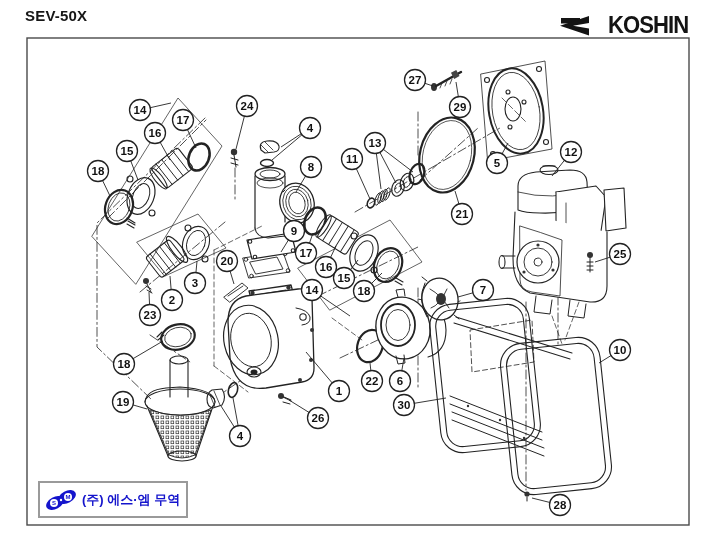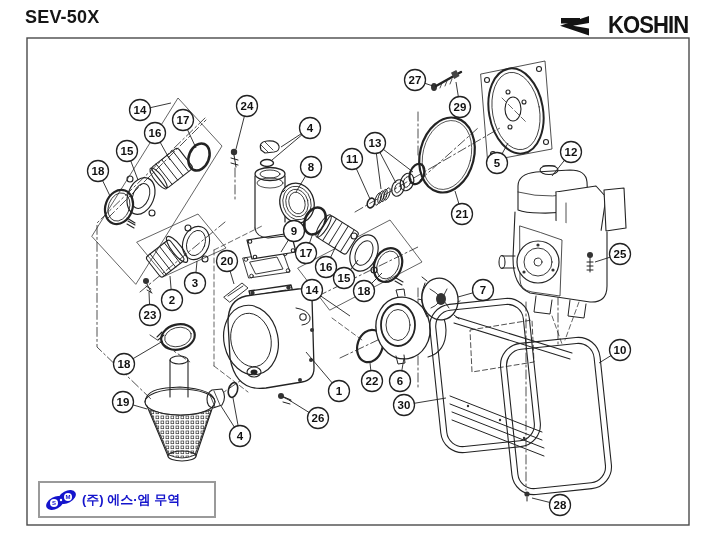--- a/index.html
+++ b/index.html
@@ -1,32 +1,32 @@
 <!DOCTYPE html>
 <html><head>
 <meta charset="utf-8">
 <style>
   html,body{margin:0;padding:0;background:#fff;}
   body{
     width:707px;height:534px;position:relative;overflow:hidden;
     font-family:"Liberation Sans",sans-serif;color:#111;
   }
   .title{
-    position:absolute;left:25px;top:7px;font-size:18px;font-weight:bold;
+    position:absolute;left:25px;top:7px;font-size:15px;font-weight:bold;
     letter-spacing:.2px;color:#161616;
   }
   .brand{
     position:absolute;right:16px;top:12px;display:flex;align-items:center;gap:18px;
   }
   .brand .word{
     font-size:23px;font-weight:bold;letter-spacing:-1px;color:#141414;
     transform:scaleX(.96);transform-origin:left center;
   }
   .badge{
-    position:absolute;left:38px;top:481px;width:178px;height:37px;
+    position:absolute;left:38px;top:481px;width:150px;height:37px;
     border:2px solid #9a9a9a;background:#fff;display:flex;align-items:center;
     gap:4px;padding:0 4px;box-sizing:border-box;
   }
   .badge .company{
     color:#1414cc;font-weight:bold;font-size:13px;white-space:nowrap;
     letter-spacing:0px;
   }
   svg text.co{
     font-family:"Liberation Sans",sans-serif;font-weight:bold;
   }

